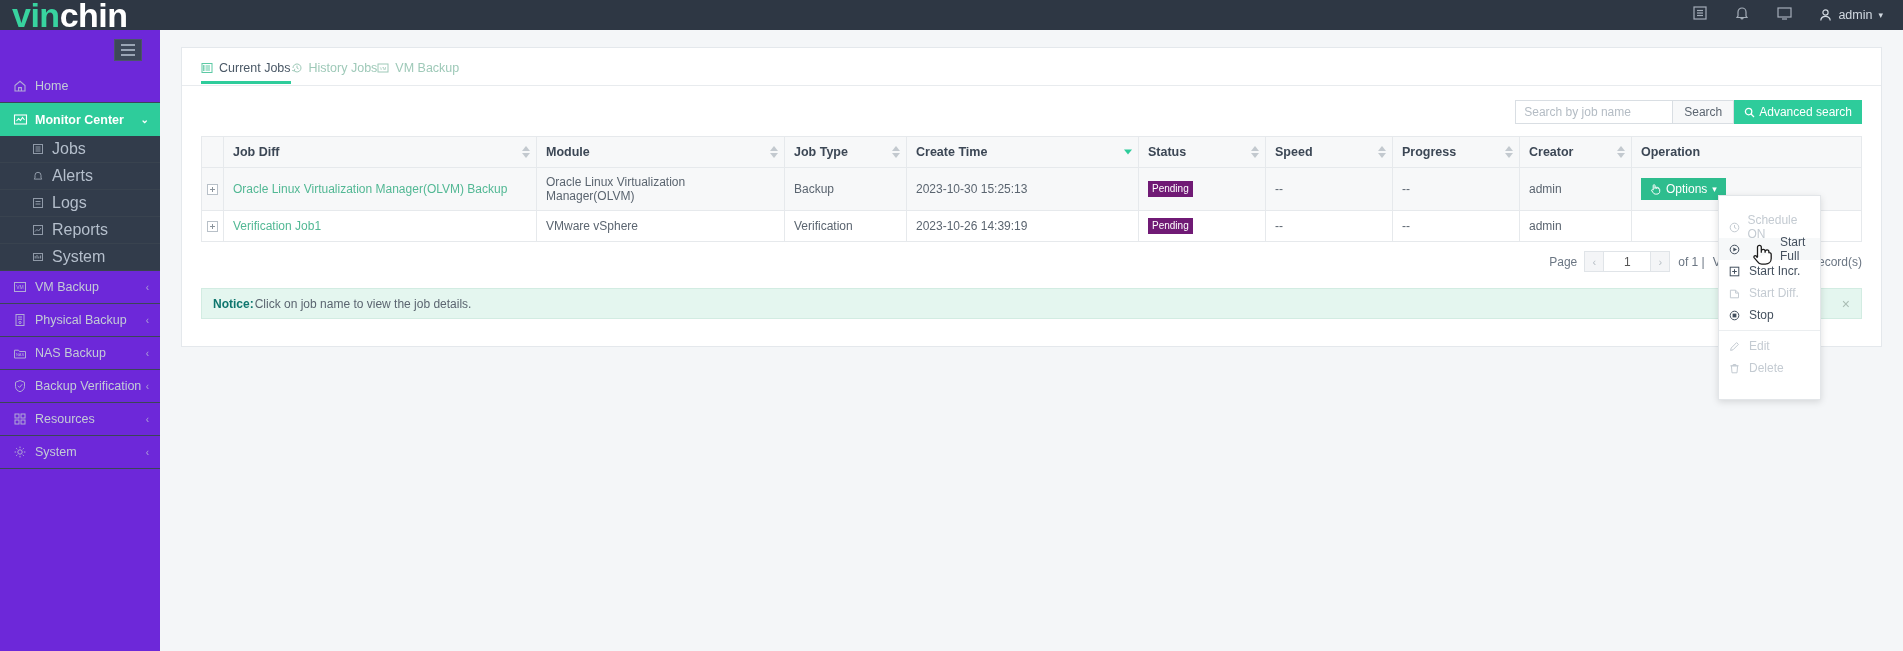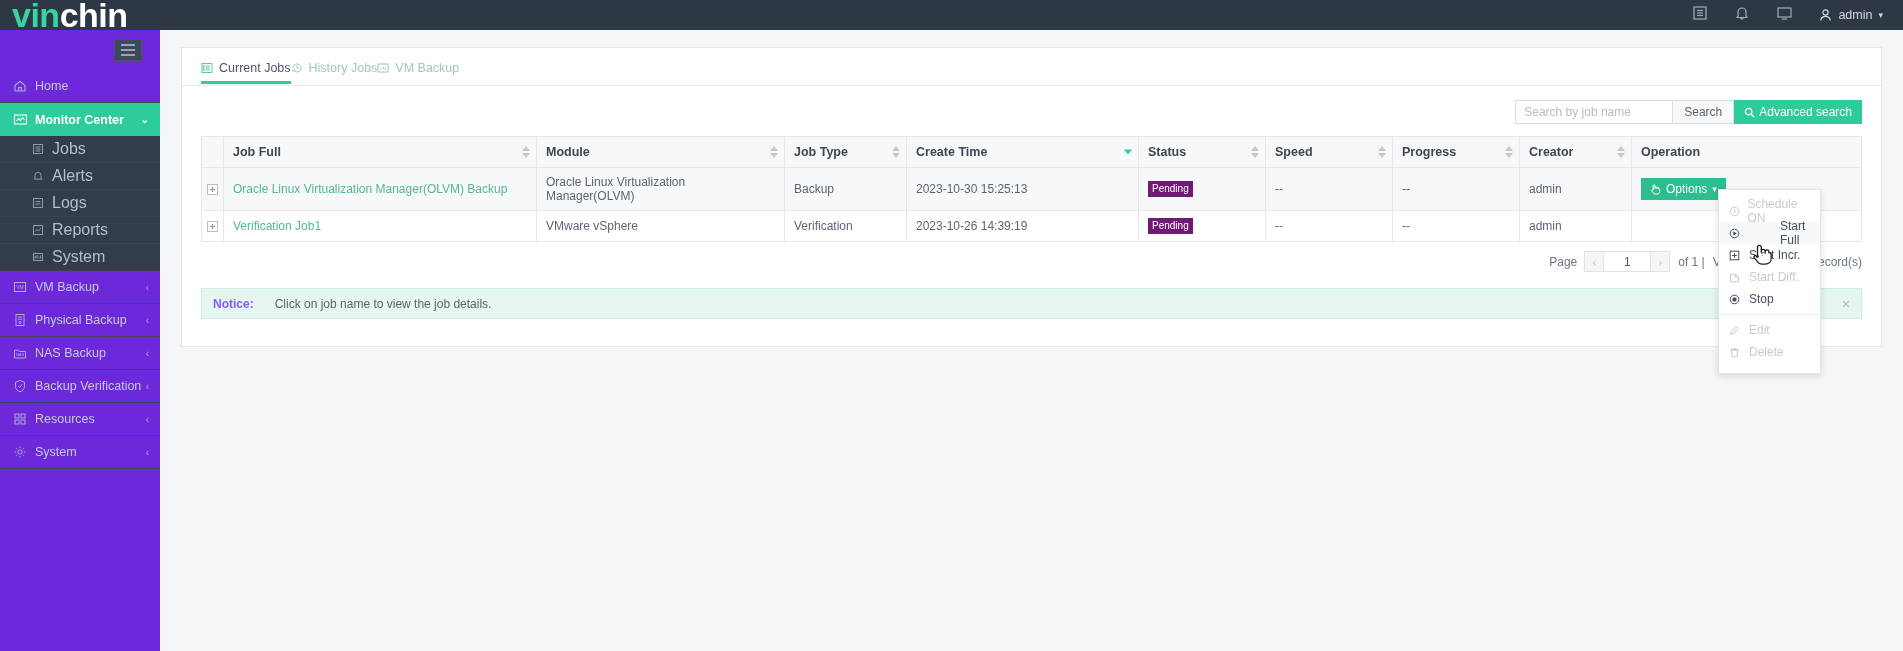--- a/index.html
+++ b/index.html
@@ -199,31 +199,31 @@
     outline: none;
   }
   .pg-total { margin-left: 9px; }
 
   
   .notice {
     margin: 6px 19px 0 19px; background: #e4f6ef; border: 1px solid #d2ece2;
     height: 31px; display: flex; align-items: center;
     padding: 0 11px; font-size: 12px; color: #5b6570; position: relative;
   }
-  .notice b { color: #8b5cf6; margin-right: 21px; }
+  .notice b { color: #0f766e; margin-right: 1px; }
   .notice .x {
     position: absolute; right: 11px; top: 50%; transform: translateY(-50%);
     color: #a9bdb4; font-size: 14px; cursor: pointer;
   }
 
   
   .menu {
-    position: absolute; left: 1718px; top: 189px; width: 103px;
+    position: absolute; left: 1718px; top: 195px; width: 103px;
     background: #fff; border: 1px solid #e3e6e9;
-    box-shadow: 0 2px 7px rgba(0,0,0,.13); z-index: 50; padding: 10px 0;
+    box-shadow: 0 2px 7px rgba(0,0,0,.13); z-index: 50; padding: 20px 0;
   }
   .menu-item {
     display: flex; align-items: center; gap: 7px;
     padding: 4px 10px; font-size: 12px; color: #44505e;
     cursor: pointer; height: 22px;
   }
   .menu-item.disabled { color: #c4cbd2; cursor: default; }
   .menu-item.hover { background: #f6f8f9; gap: 40px; }
   .menu-sep { height: 1px; background: #ebeef0; margin: 4px 0; }
   .menu .mi-ic { display: flex; align-items: center; width: 13px; }
@@ -487,21 +487,21 @@
             <col style="width:127px">
             <col style="width:127px">
             <col style="width:127px">
           <col style="width:112px">
             <col style="width:">
         </colgroup>
         <thead>
           <tr>
             <th></th>
             <th>
-              <span>Job Full</span>
+              <span>Job Diff</span>
               <span class="sorter">
                   <span class="up"></span>
                   <span class="dn"></span>
                 </span>
             </th>
             <th>
               <span>Module</span>
               <span class="sorter">
                   <span class="up"></span>
                   <span class="dn"></span>

